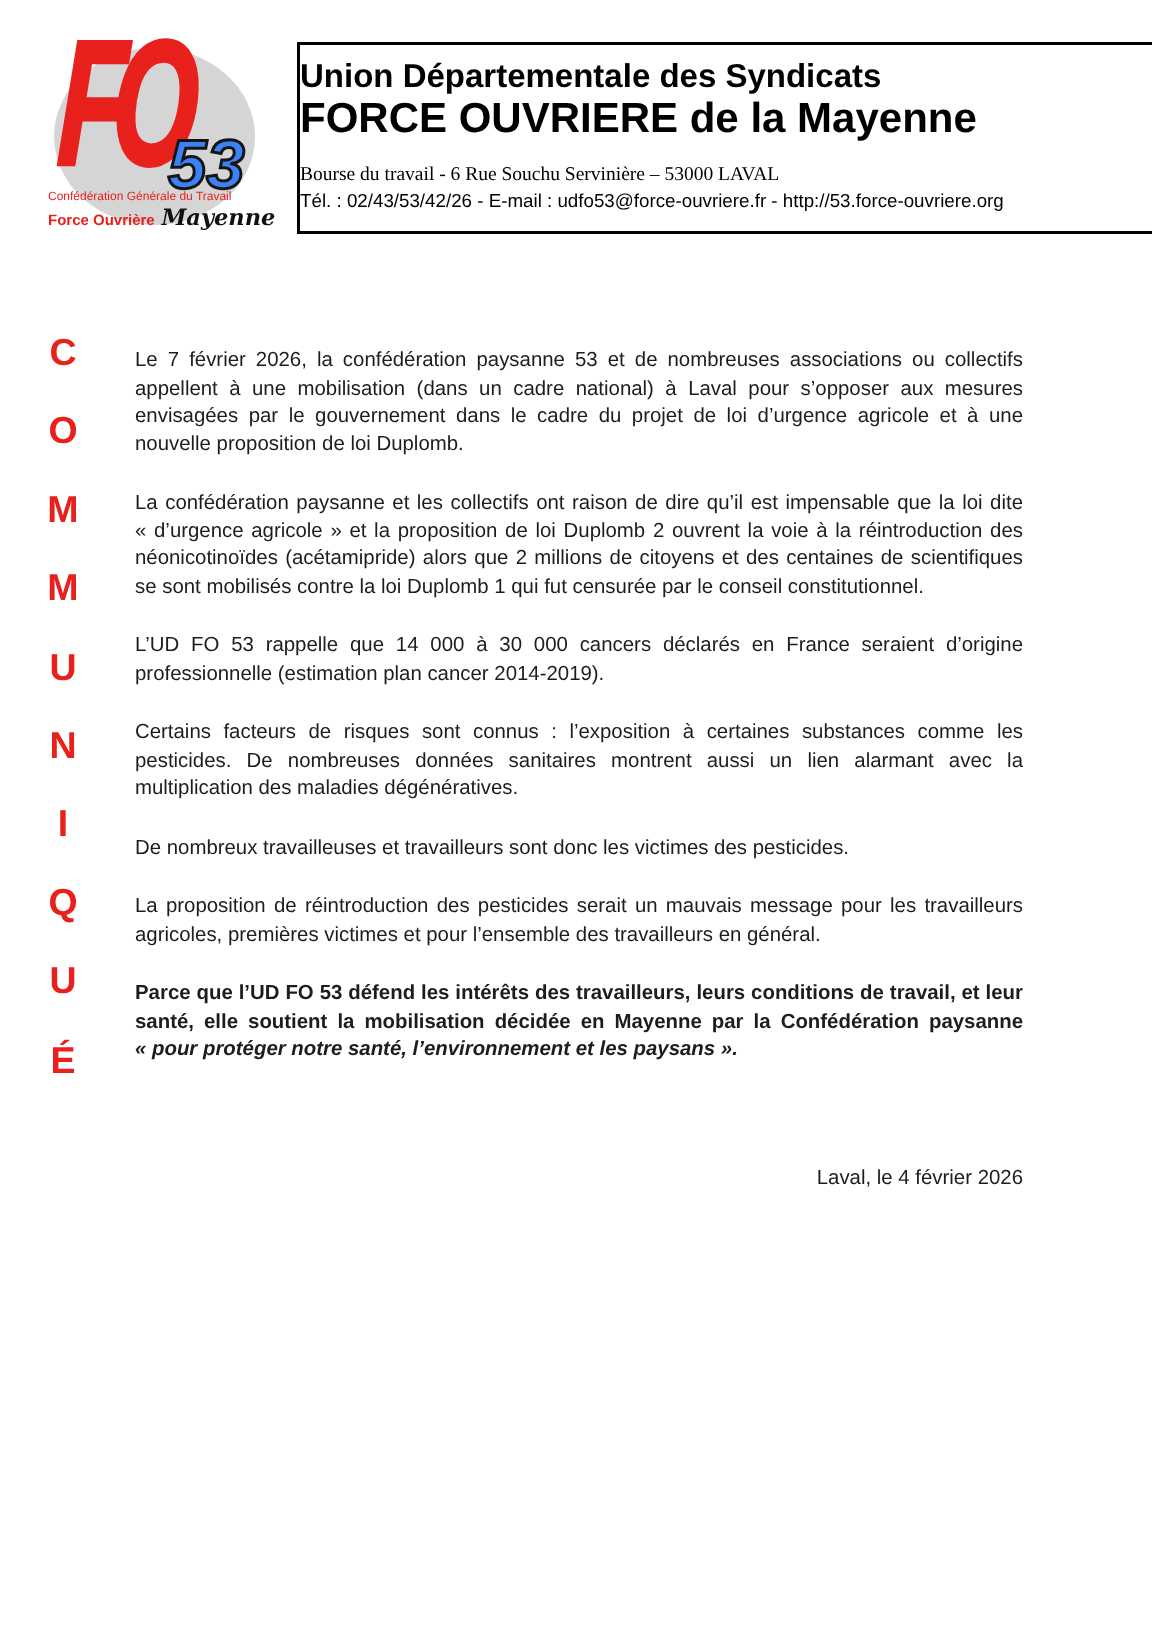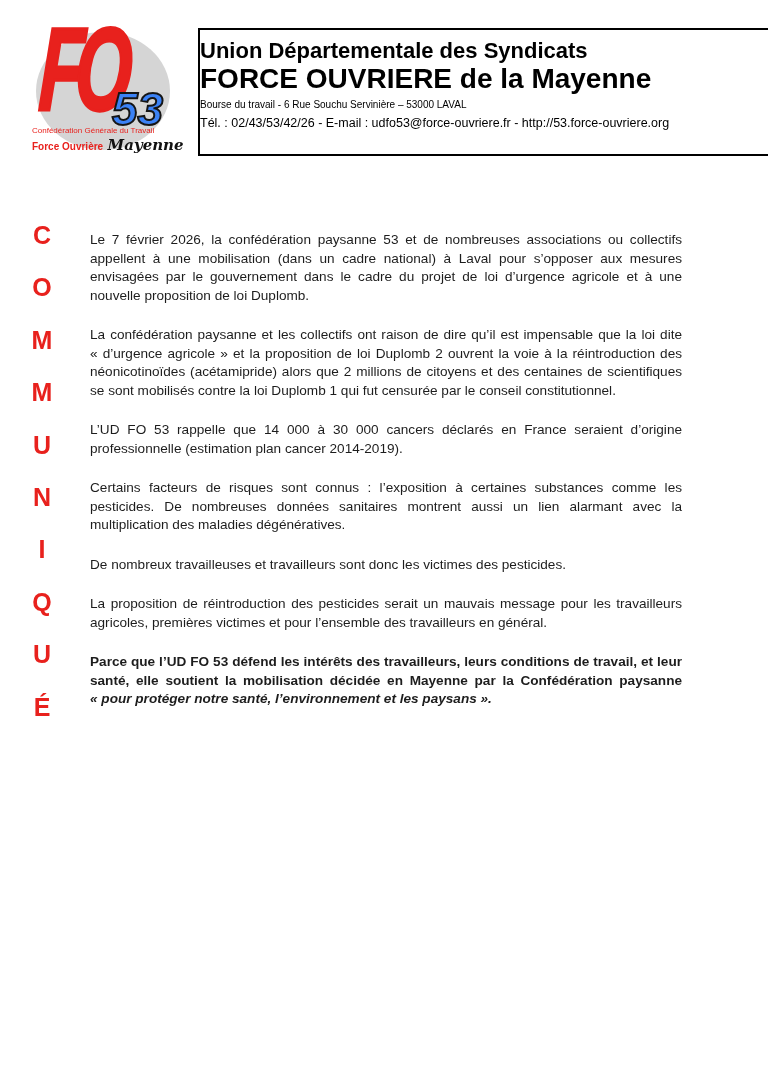--- a/index.html
+++ b/index.html
@@ -109,23 +109,24 @@
     font-size: 22px;
     line-height: 28px;
     font-weight: bold;
   }
   .hb-title2 {
     font-size: 28px;
     line-height: 28px;
     font-weight: bold;
   }
   .hb-address {
-    margin-top: 3px;
-    font-size: 10px;
+    margin-top: 14px;
+    font-size: 13px;
     line-height: 18px;
+    font-family: Liberation Serif, serif;
   }
   .hb-contact {
     font-size: 12.5px;
     line-height: 18px;
   }
 
   
   .vertical-title {
     position: absolute;
     left: 22px;
@@ -205,13 +206,14 @@
 <div class="body-text">
   <p>Le 7 février 2026, la confédération paysanne 53 et de nombreuses associations ou collectifs appellent à une mobilisation (dans un cadre national) à Laval pour s’opposer aux mesures envisagées par le gouvernement dans le cadre du projet de loi d’urgence agricole et à une nouvelle proposition de loi Duplomb.</p>
   <p>La confédération paysanne et les collectifs ont raison de dire qu’il est impensable que la loi dite «&nbsp;d’urgence agricole&nbsp;» et la proposition de loi Duplomb 2 ouvrent la voie à la réintroduction des néonicotinoïdes (acétamipride) alors que 2 millions de citoyens et des centaines de scientifiques se sont mobilisés contre la loi Duplomb 1 qui fut censurée par le conseil constitutionnel.</p>
   <p>L’UD FO 53 rappelle que 14&nbsp;000 à 30&nbsp;000 cancers déclarés en France seraient d’origine professionnelle (estimation plan cancer 2014-2019).</p>
   <p>Certains facteurs de risques sont connus&nbsp;: l’exposition à certaines substances comme les pesticides. De nombreuses données sanitaires montrent aussi un lien alarmant avec la multiplication des maladies dégénératives.</p>
   <p>De nombreux travailleuses et travailleurs sont donc les victimes des pesticides.</p>
   <p>La proposition de réintroduction des pesticides serait un mauvais message pour les travailleurs agricoles, premières victimes et pour l’ensemble des travailleurs en général.</p>
   <p class="bold-para">
     <span>Parce que l’UD FO 53 défend les intérêts des travailleurs, leurs conditions de travail, et leur santé, elle soutient la mobilisation décidée en Mayenne par la Confédération paysanne </span><span class="quote-italic">«&nbsp;pour protéger notre santé, l’environnement et les paysans&nbsp;».</span>
   </p>
+  <div class="date-line">Laval, le 4 février 2026</div>
 </div>
 
 </body></html>

